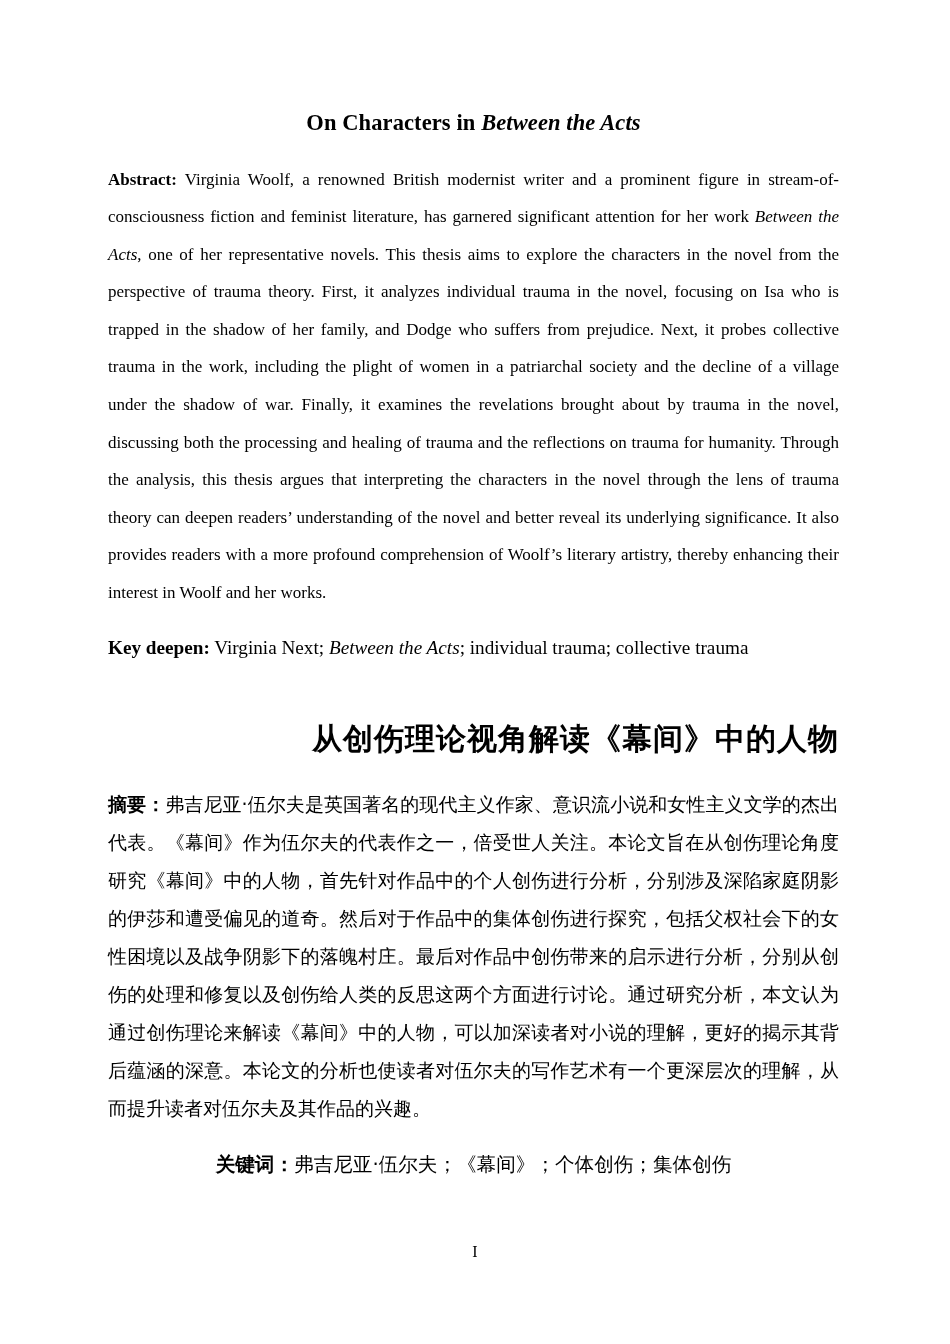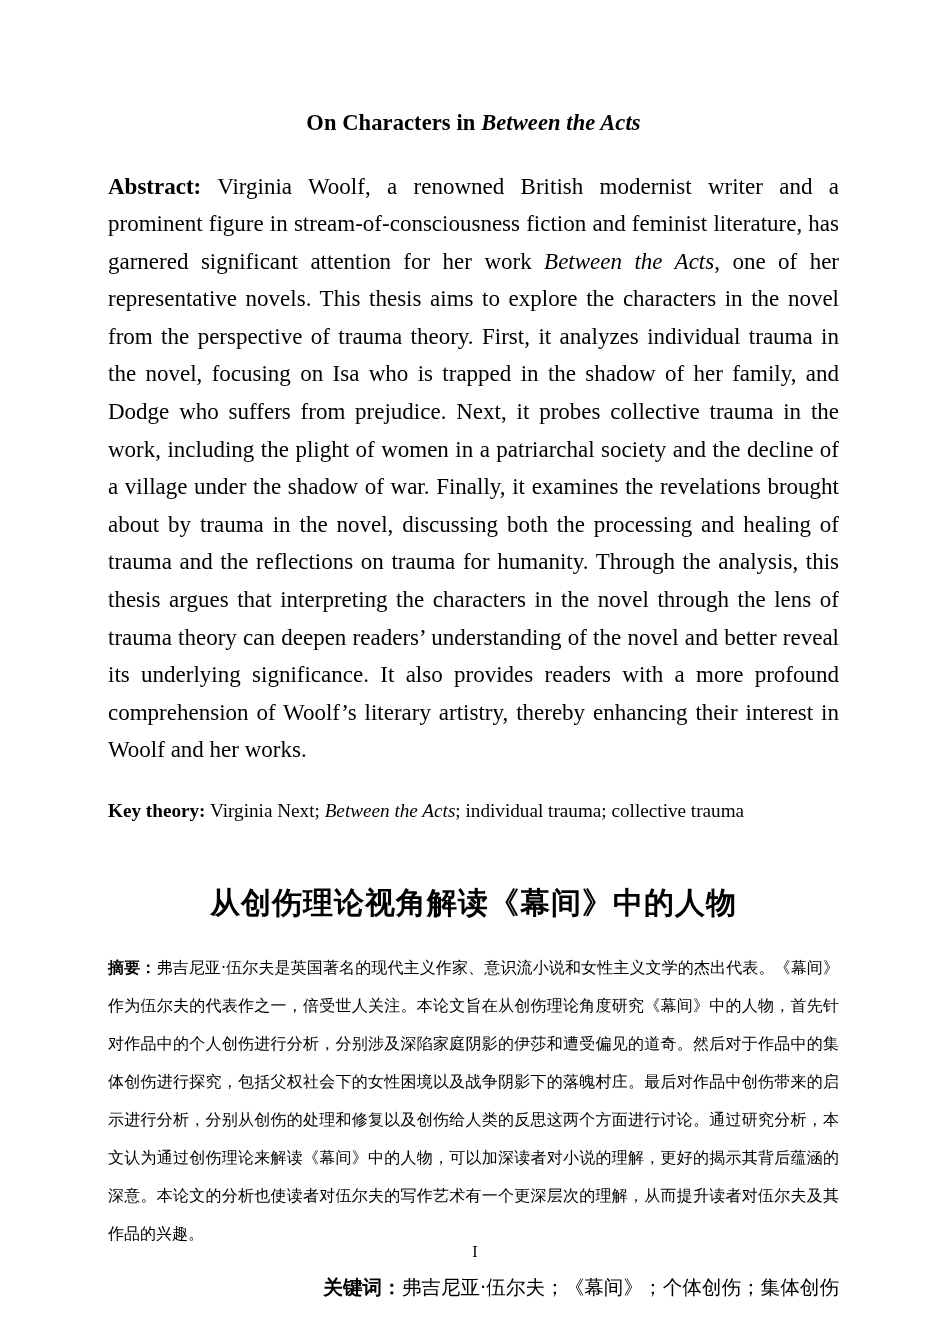--- a/index.html
+++ b/index.html
@@ -41,22 +41,22 @@
     font-size: 22.5px;
     line-height: 1.0;
     letter-spacing: 0.1px;
   }
   .en-title-line1 { margin-top: 112px; }
   .en-title-line2 { margin-top: 38px; }
   .en-title .it { font-style: italic; }
 
   
   .en-abstract {
-    margin-top: 33px;
-    font-size: 23px;
+    margin-top: 26px;
+    font-size: 17px;
     line-height: 37.6px;
     text-align: justify;
     text-justify: inter-word;
     text-align-last: left;
     hyphens: none;
   }
   .en-abstract .lbl { font-weight: bold; }
   .en-abstract .it  { font-style: italic; }
 
   .en-keywords {
@@ -64,47 +64,47 @@
     font-size: 19.2px;
     line-height: 37.6px;
     text-align: left;
   }
   .en-keywords .lbl { font-weight: bold; }
   .en-keywords .it  { font-style: italic; }
 
   
   .zh-title {
     margin-top: 56px;
-    text-align: center;
+    text-align: right;
     font-size: 30px;
     font-weight: bold;
     font-family: "DejaVu Sans", "Liberation Sans", sans-serif;
     line-height: 1.1;
     letter-spacing: 1px;
   }
 
   
   .zh-abstract {
     margin-top: 30px;
-    font-size: 16px;
+    font-size: 19px;
     line-height: 38px;
     text-align: justify;
     text-align-last: left;
     font-family: "DejaVu Sans", "Liberation Sans", sans-serif;
     letter-spacing: 0px;
   }
   .zh-abstract .lbl {
     font-weight: bold;
   }
 
   .zh-keywords {
     margin-top: 0px;
     font-size: 19.6px;
     line-height: 38px;
-    text-align: right;
+    text-align: center;
     font-family: "DejaVu Sans", "Liberation Sans", sans-serif;
   }
   .zh-keywords .lbl { font-weight: bold; }
 
   
   .footer {
     position: absolute;
     left: 0;
     top: 1243px;
     width: 950px;
@@ -117,21 +117,21 @@
 <body>
 
 <div class="page">
   <div class="content">
 
     <h1 class="en-title en-title-line1"><span>On Characters in </span><span class="it">Between the Acts</span></h1>
 
 
     <p class="en-abstract"><span class="lbl">Abstract:</span><span> Virginia Woolf, a renowned British modernist writer and a prominent figure in stream-of-consciousness fiction and feminist literature, has garnered significant attention for her work </span><span class="it">Between the Acts</span><span>, one of her representative novels. This thesis aims to explore the characters in the novel from the perspective of trauma theory. First, it analyzes individual trauma in the novel, focusing on Isa who is trapped in the shadow of her family, and Dodge who suffers from prejudice. Next, it probes collective trauma in the work, including the plight of women in a patriarchal society and the decline of a village under the shadow of war. Finally, it examines the revelations brought about by trauma in the novel, discussing both the processing and healing of trauma and the reflections on trauma for humanity. Through the analysis, this thesis argues that interpreting the characters in the novel through the lens of trauma theory can deepen readers’ understanding of the novel and better reveal its underlying significance. It also provides readers with a more profound comprehension of Woolf’s literary artistry, thereby enhancing their interest in Woolf and her works.</span></p>
 
-    <p class="en-keywords"><span class="lbl">Key theory:</span><span> Virginia Next; </span><span class="it">Between the Acts</span><span>; individual trauma; collective trauma</span></p>
+    <p class="en-keywords"><span class="lbl">Key deepen:</span><span> Virginia Next; </span><span class="it">Between the Acts</span><span>; individual trauma; collective trauma</span></p>
 
     <h2 class="zh-title">从创伤理论视角解读《幕间》中的人物</h2>
 
     <p class="zh-abstract"><span class="lbl">摘要：</span><span>弗吉尼亚·伍尔夫是英国著名的现代主义作家、意识流小说和女性主义文学的杰出代表。《幕间》作为伍尔夫的代表作之一，倍受世人关注。本论文旨在从创伤理论角度研究《幕间》中的人物，首先针对作品中的个人创伤进行分析，分别涉及深陷家庭阴影的伊莎和遭受偏见的道奇。然后对于作品中的集体创伤进行探究，包括父权社会下的女性困境以及战争阴影下的落魄村庄。最后对作品中创伤带来的启示进行分析，分别从创伤的处理和修复以及创伤给人类的反思这两个方面进行讨论。通过研究分析，本文认为通过创伤理论来解读《幕间》中的人物，可以加深读者对小说的理解，更好的揭示其背后蕴涵的深意。本论文的分析也使读者对伍尔夫的写作艺术有一个更深层次的理解，从而提升读者对伍尔夫及其作品的兴趣。</span></p>
 
     <p class="zh-keywords"><span class="lbl">关键词：</span><span>弗吉尼亚·伍尔夫；《幕间》；个体创伤；集体创伤</span></p>
 
   </div>
 
   <div class="footer">

